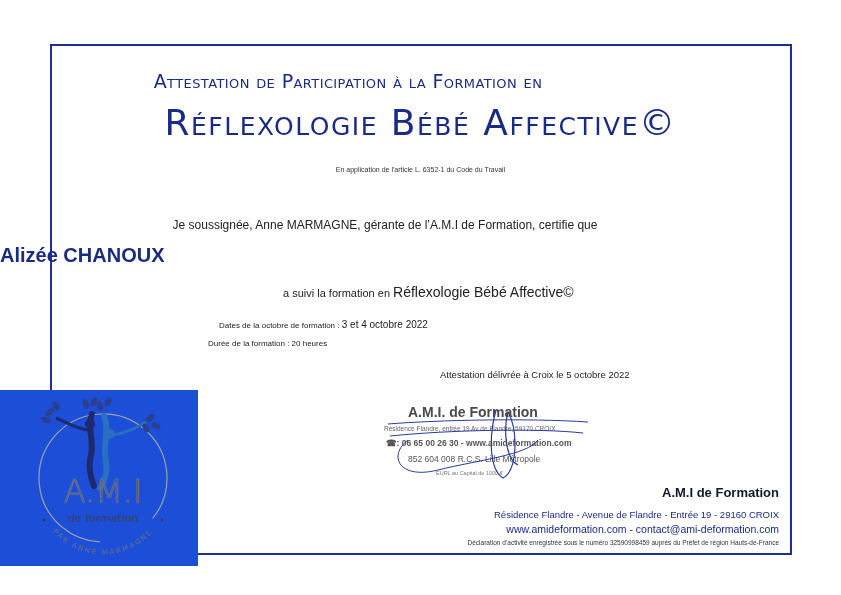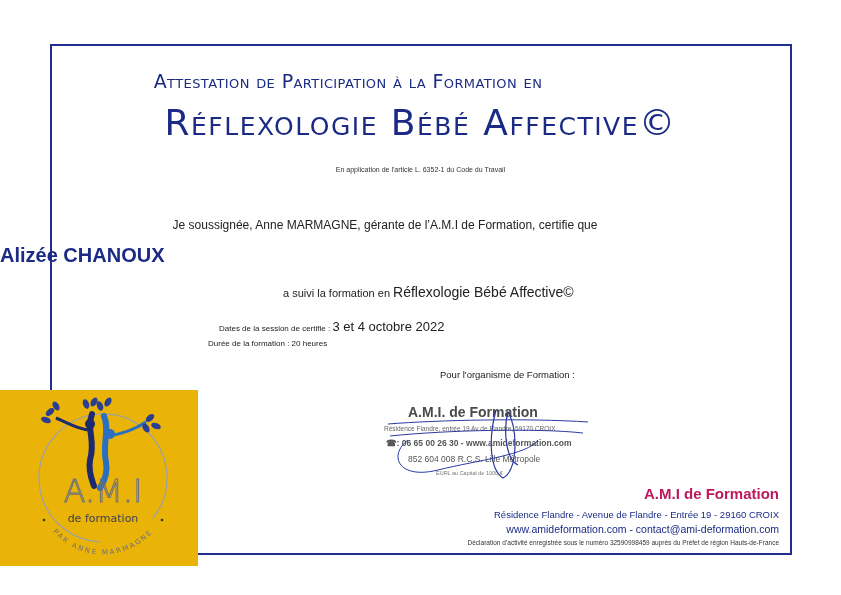--- a/index.html
+++ b/index.html
@@ -25,65 +25,65 @@
   }
   .legal { left: 0; width: 841px; top: 166px; text-align: center; font-size: 7px; color: #333; }
   .intro { left: 0; width: 770px; top: 218px; text-align: center; font-size: 12px; color: #222; }
   .name {
     left: 0; width: 841px; top: 244px; font-size: 20px; font-weight: bold;
     color: #1a2a85;
   }
   .followed { left: 263px; top: 284px; font-size: 11px; color: #222; margin-left: 20px; }
   .followed .course { font-size: 14px; }
   .dates { left: 219px; top: 319px; font-size: 8px; color: #222; }
-  .dates .val { font-size: 13px; }
+  .dates .val { font-size: 10px; }
   .duration { left: 208px; top: 339px; font-size: 8px; color: #222; }
   .delivered { left: 440px; top: 368px; font-size: 9.5px; color: #222; line-height: 14px; }
   .stamp {
     position: absolute; left: 378px; top: 400px; width: 220px; height: 85px;
     font-family: "Liberation Sans", sans-serif; color: #555;
   }
   .stamp .st1 { position: absolute; left: 30px; top: 4px; font-size: 14px; font-weight: bold; color: #4a4a4a; }
   .stamp .st2 { position: absolute; left: 6px; top: 25px; font-size: 6.5px; color: #666; }
   .stamp .st3 { position: absolute; left: 8px; top: 38px; font-size: 8.5px; font-weight: bold; color: #555; }
   .stamp .st4 { position: absolute; left: 30px; top: 54px; font-size: 8.5px; color: #555; }
   .stamp .st5 { position: absolute; left: 58px; top: 70px; font-size: 5.5px; color: #777; }
   .stamp svg { position: absolute; left: 0; top: 0; }
-  .org-name { right: 62px; top: 485px; font-size: 15px; font-weight: bold; color: #be185d; text-align: right; }
+  .org-name { right: 62px; top: 485px; font-size: 13px; font-weight: bold; color: #0f172a; text-align: right; }
   .org-addr { right: 62px; top: 509px; font-size: 9.5px; color: #1a2a85; text-align: right; }
   .org-web { right: 62px; top: 523px; font-size: 10.5px; color: #1a2a85; text-align: right; margin-left: 48px; }
   .org-decl { right: 62px; top: 539px; font-size: 6.5px; color: #333; text-align: right; }
   .logo-box {
-    position: absolute; left: 0; top: 390px; width: 198px; height: 176px; background: #eab308;
+    position: absolute; left: 0; top: 390px; width: 198px; height: 176px; background: #1d4ed8;
   }
   .logo-box svg { position: absolute; left: 0; top: 0; }
 </style>
 </head>
 <body>
 
 <div class="frame"></div>
 
 <div class="abs title1 navy">Attestation de Participation à la Formation en</div>
 <div class="abs title2 navy">Réflexologie Bébé Affective©</div>
 <div class="abs legal">En application de l'article L. 6352-1 du Code du Travail</div>
 
 <div class="abs intro">Je soussignée, Anne MARMAGNE, gérante de l’A.M.I de Formation, certifie que</div>
 <div class="abs name">Alizée CHANOUX</div>
 
 <div class="abs followed">
   <span>a suivi la formation en </span><span class="course">Réflexologie Bébé Affective©</span>
 </div>
 
 <div class="abs dates">
-  <span>Dates de la session de certifie : </span><span class="val">3 et 4 octobre 2022</span>
+  <span>Dates de la octobre de formation : </span><span class="val">3 et 4 octobre 2022</span>
 </div>
 <div class="abs duration">Durée de la formation : 20 heures</div>
 
 <div class="abs delivered">
-  <div>Pour l'organisme de Formation :</div>
+  <div>Attestation délivrée à Croix le 5 octobre 2022</div>
 </div>
 
 <div class="stamp">
   <div class="st1">A.M.I. de Formation</div>
   <div class="st2">Résidence Flandre, entrée 19 Av de Flandre, 59170 CROIX</div>
   <div class="st3">☎: 06 65 00 26 30 - www.amideformation.com</div>
   <div class="st4">852 604 008 R.C.S. Lille Métropole</div>
   <div class="st5">EURL au Capital de 1000 €</div>
   <svg width="220" height="85">
     <path d="M10 24 C60 20, 150 18, 210 22" stroke="#2a3aa0" stroke-width="1" fill="none"></path>

